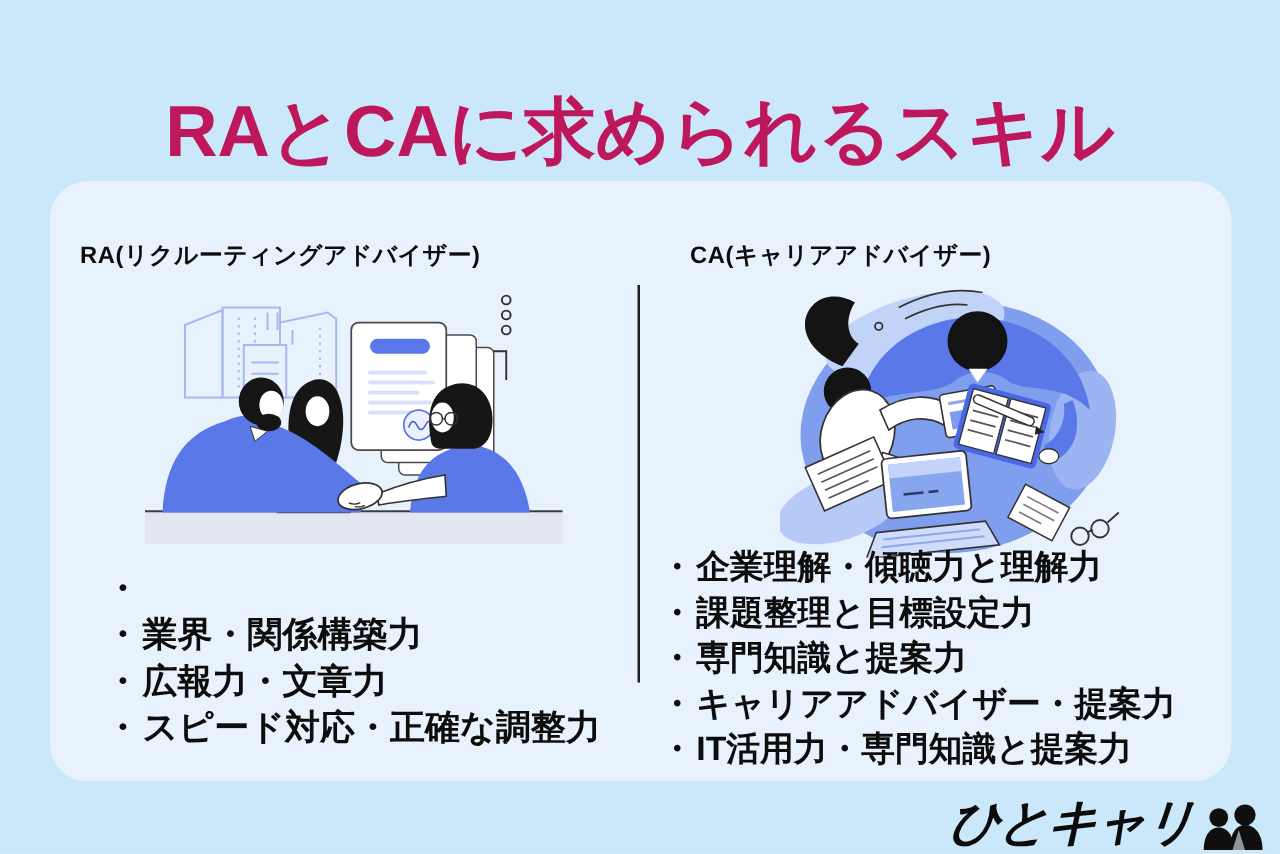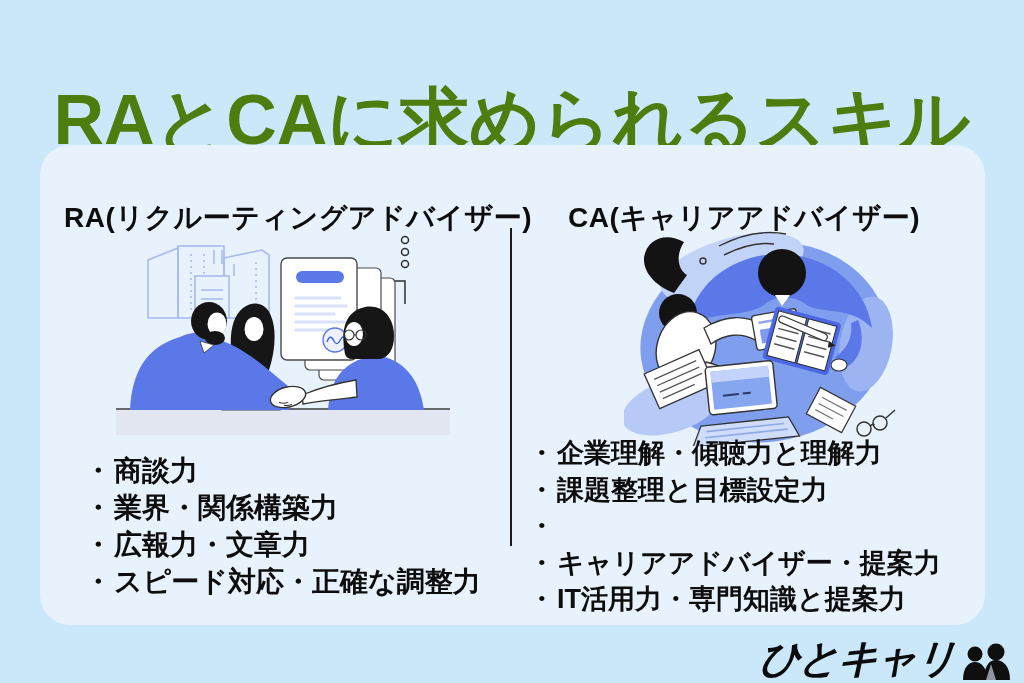--- a/index.html
+++ b/index.html
@@ -4,38 +4,38 @@
 <style>
   html,body{margin:0;padding:0;}
   body{
     width:1024px;height:683px;overflow:hidden;
     background:#cbe7fa;color:#111;
     font-family:"Liberation Sans","DejaVu Sans",sans-serif;
   }
   .page{position:relative;width:1024px;height:683px;}
   .title{
     position:absolute;top:38px;left:0;width:100%;
-    text-align:center;font-size:70px;font-weight:900;
-    letter-spacing:0;color:#4d7c0f;line-height:1;
+    text-align:center;font-size:58px;font-weight:900;
+    letter-spacing:0;color:#be185d;line-height:1;
     white-space:nowrap;
   }
   .card{
     position:absolute;left:40px;top:145px;width:945px;height:480px;
     background:#e8f2fd;border-radius:30px;
   }
   .divider{
     position:absolute;left:510px;top:228px;width:2px;height:318px;
     background:#1c1c1c;
   }
   .col-heading{
-    position:absolute;font-size:28px;font-weight:800;
+    position:absolute;font-size:19px;font-weight:800;
     letter-spacing:.5px;color:#0d0d0d;white-space:nowrap;line-height:1.2;
   }
   #ra-heading{left:64px;top:178px;}
-  #ca-heading{left:568px;top:178px;text-align:right;}
+  #ca-heading{left:552px;top:178px;text-align:right;}
   .illus{position:absolute;}
   #ra-illus{left:116px;top:220px;}
   #ca-illus{left:624px;top:224px;}
   .skills{
     position:absolute;list-style:none;margin:0;padding:0;
     font-weight:800;color:#0d0d0d;white-space:nowrap;
   }
   #ra-skills{left:84px;top:452px;font-size:28px;}
   #ca-skills{left:528px;top:435px;font-size:27px;}
   .skills li{display:flex;align-items:center;height:37px;}
@@ -226,21 +226,20 @@
         <circle cx="256" cy="199" r="7"></circle>
         <path d="M246,202 Q250,199 250,201"></path>
         <path d="M262,194 L271,186"></path>
       </g>
     </svg>
   </div>
 
   <ul class="skills" id="ra-skills">
     <li>
         <span class="marker">・</span>
-        <span>商談力</span>
       </li>
     <li>
         <span class="marker">・</span>
         <span>業界・関係構築力</span>
       </li>
     <li>
         <span class="marker">・</span>
         <span>広報力・文章力</span>
       </li>
     <li>
@@ -253,20 +252,21 @@
     <li>
         <span class="marker">・</span>
         <span>企業理解・傾聴力と理解力</span>
       </li>
     <li>
         <span class="marker">・</span>
         <span>課題整理と目標設定力</span>
       </li>
     <li>
         <span class="marker">・</span>
+        <span>専門知識と提案力</span>
       </li>
     <li>
         <span class="marker">・</span>
         <span>キャリアアドバイザー・提案力</span>
       </li>
     <li>
         <span class="marker">・</span>
         <span>IT活用力・専門知識と提案力</span>
       </li>
   </ul>

